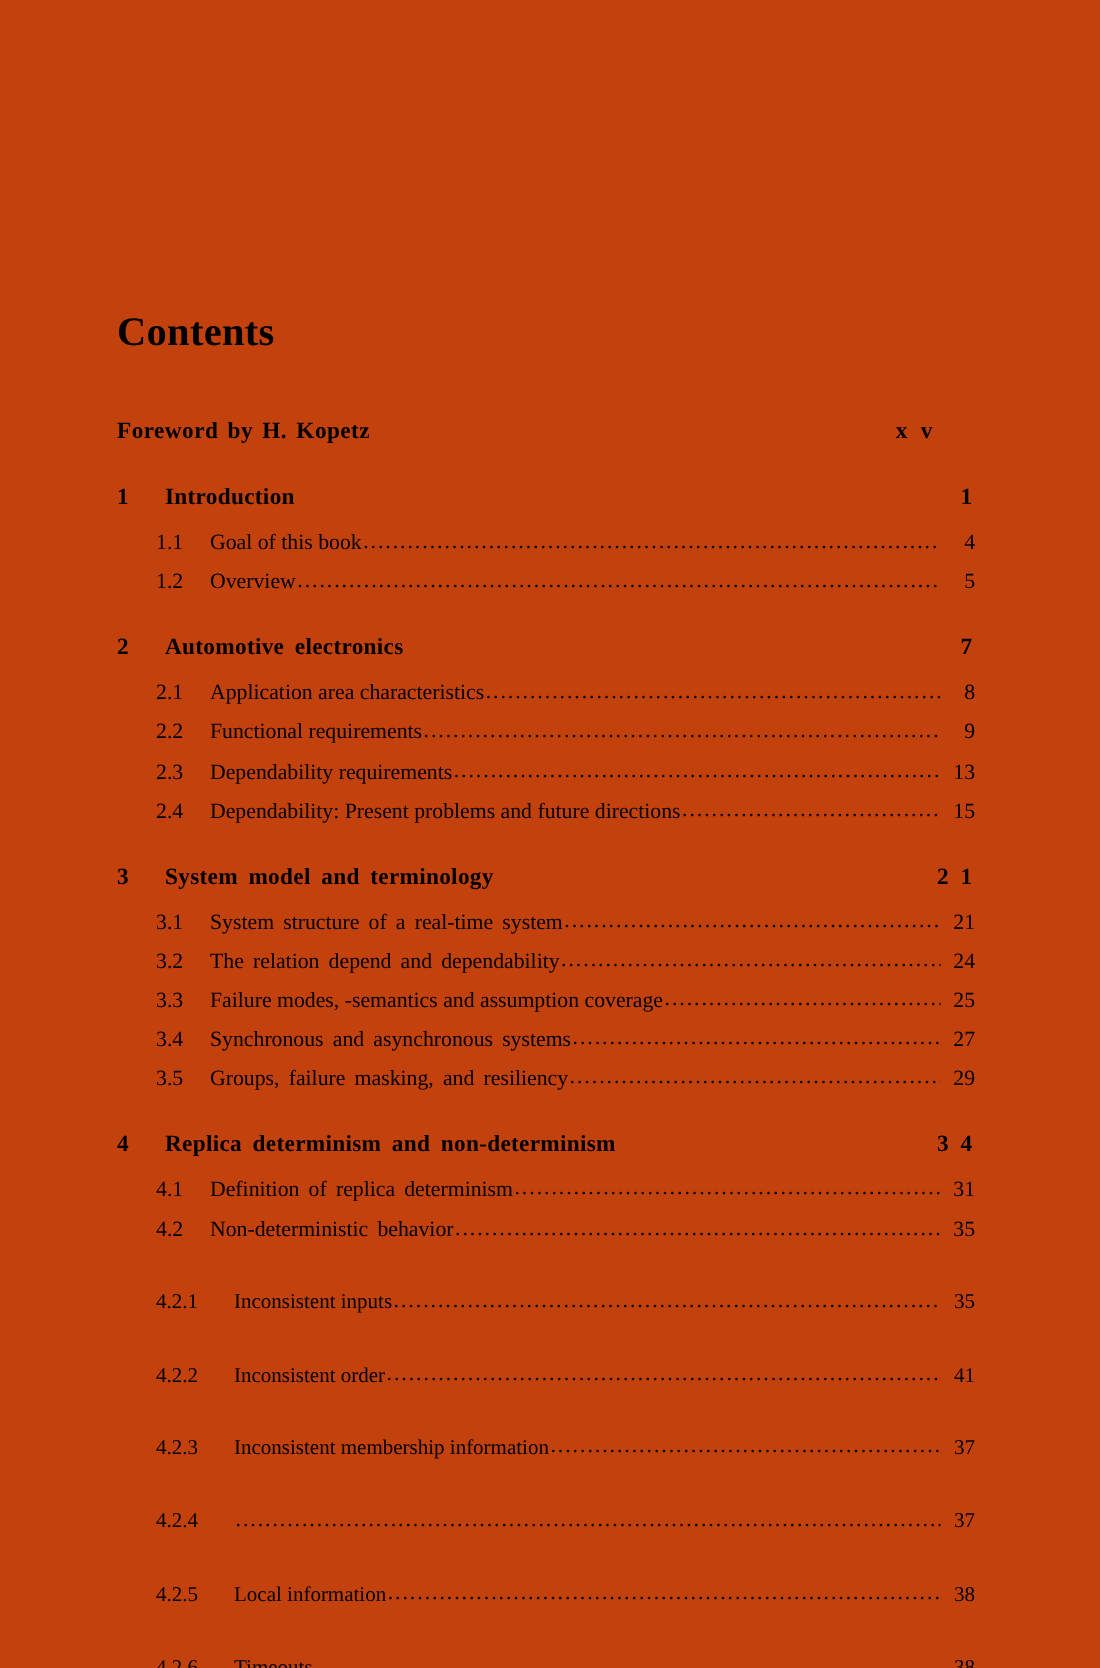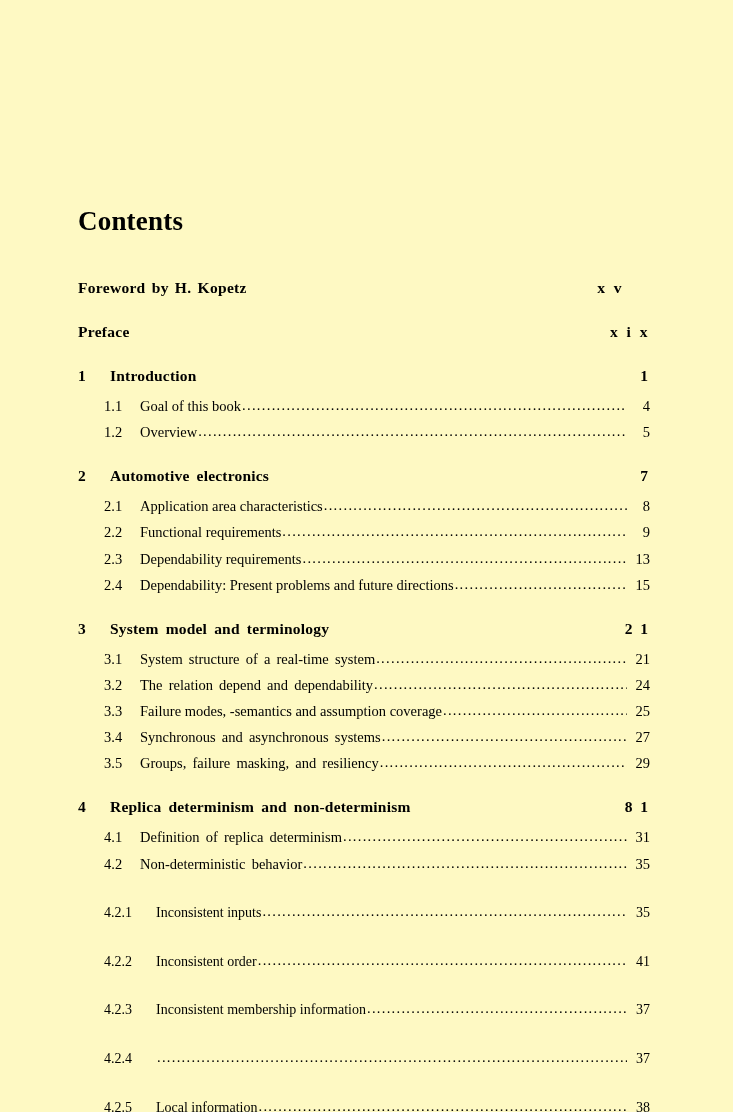--- a/index.html
+++ b/index.html
@@ -13,21 +13,21 @@
     font-family: "Liberation Serif", serif;
     color: #000000;
     position: relative;
     overflow: hidden;
   }
   .page {
     position: absolute;
     left: 0; top: 0;
     width: 733px;
     height: 1112px;
-    background: #fef9c3;
+    background: #c2410c;
     text-decoration: underline;
   }
   .content-area {
     position: absolute;
     left: 78px;
     top: 208px;
     width: 580px;
   }
   .toc-title {
     font-family: "Liberation Serif", serif;
@@ -148,25 +148,20 @@
   <div class="content-area">
 
     <h1 class="toc-title">Contents</h1>
 
     <div class="row frontmatter">
       <span class="fm-label">Foreword by H. Kopetz</span>
       <span class="fm-fill"></span>
       <span class="fm-page xv">x v</span>
     </div>
 
-    <div class="row frontmatter">
-      <span class="fm-label">Preface</span>
-      <span class="fm-fill"></span>
-      <span class="fm-page xix">x i x</span>
-    </div>
 
     <div class="row chapter">
       <span class="ch-num">1</span>
       <span class="ch-title">Introduction</span>
       <span class="ch-fill"></span>
       <span class="ch-page">1</span>
     </div>
     <div class="row section">
       <span class="sec-num">1.1</span>
       <span class="sec-title">Goal of this book</span>
@@ -245,21 +240,21 @@
       <span class="sec-num">3.5</span>
       <span class="sec-title spaced">Groups, failure masking, and resiliency</span>
       <span class="sec-dots">......................................................................................................................</span>
       <span class="sec-page">29</span>
     </div>
 
     <div class="row chapter">
       <span class="ch-num">4</span>
       <span class="ch-title spaced">Replica determinism and non-determinism</span>
       <span class="ch-fill"></span>
-      <span class="ch-page">8 1</span>
+      <span class="ch-page">3 4</span>
     </div>
     <div class="row section">
       <span class="sec-num">4.1</span>
       <span class="sec-title spaced">Definition of replica determinism</span>
       <span class="sec-dots">......................................................................................................................</span>
       <span class="sec-page">31</span>
     </div>
     <div class="row section">
       <span class="sec-num">4.2</span>
       <span class="sec-title spaced">Non-deterministic behavior</span>

